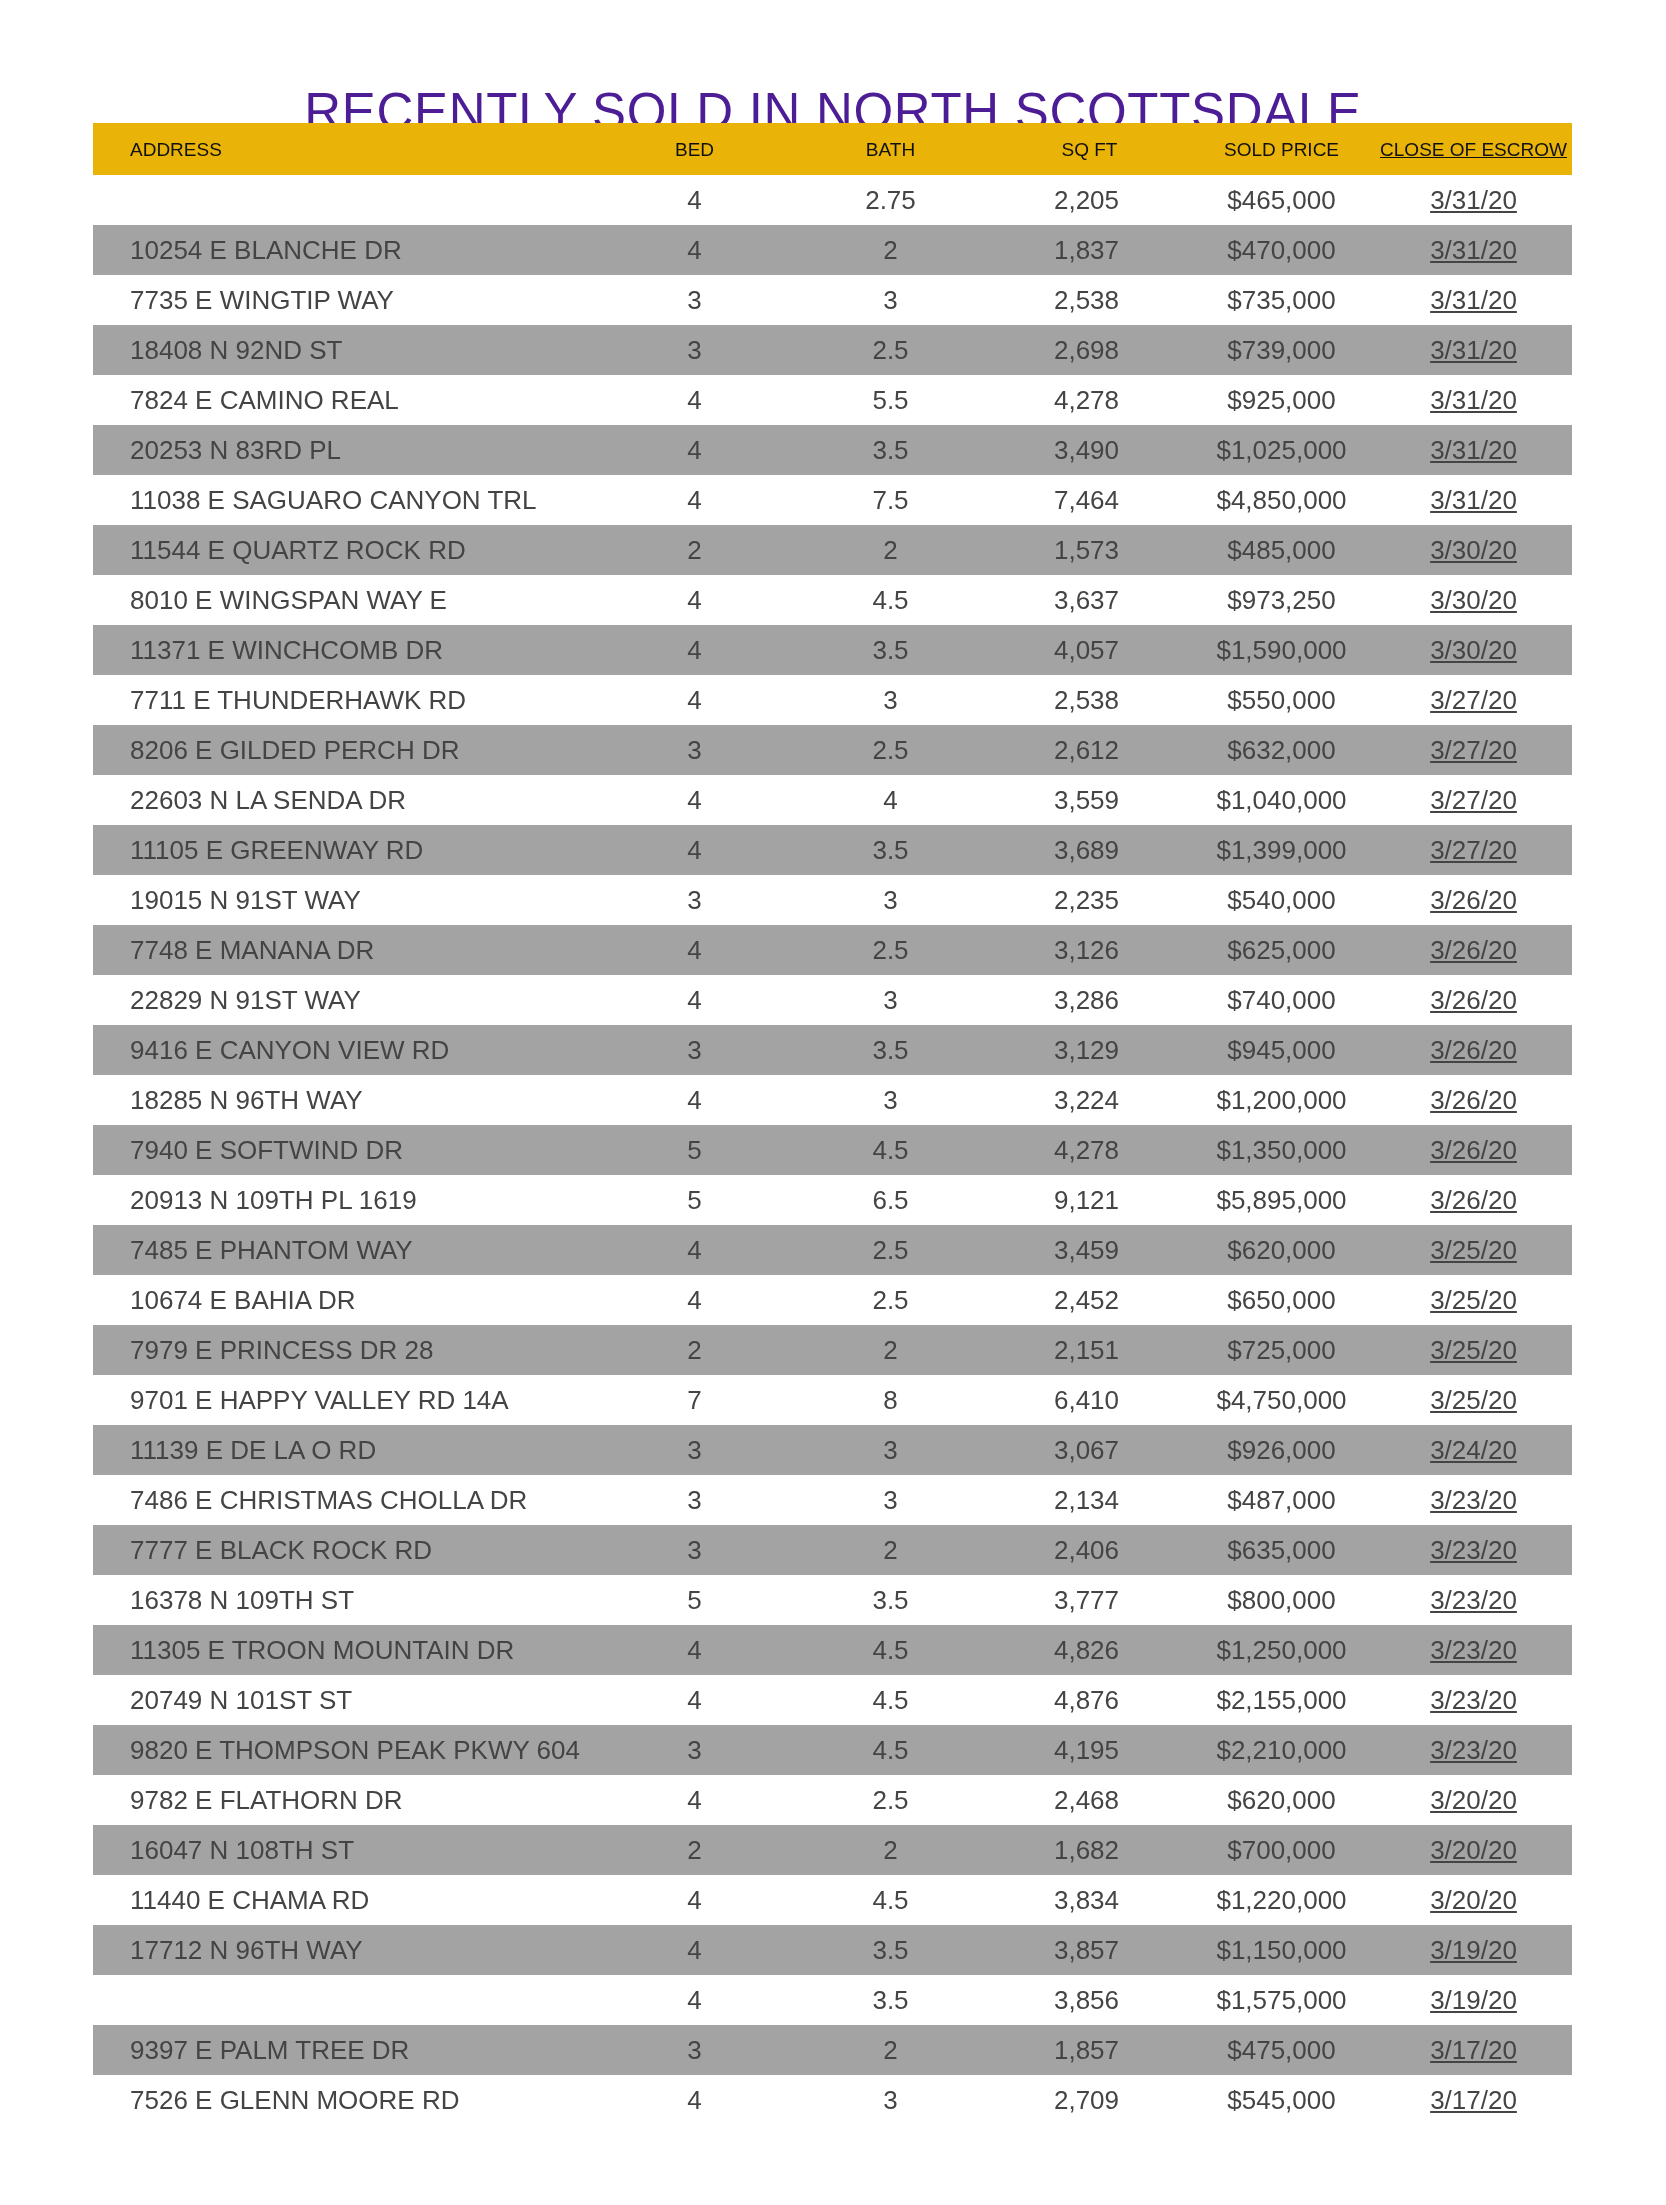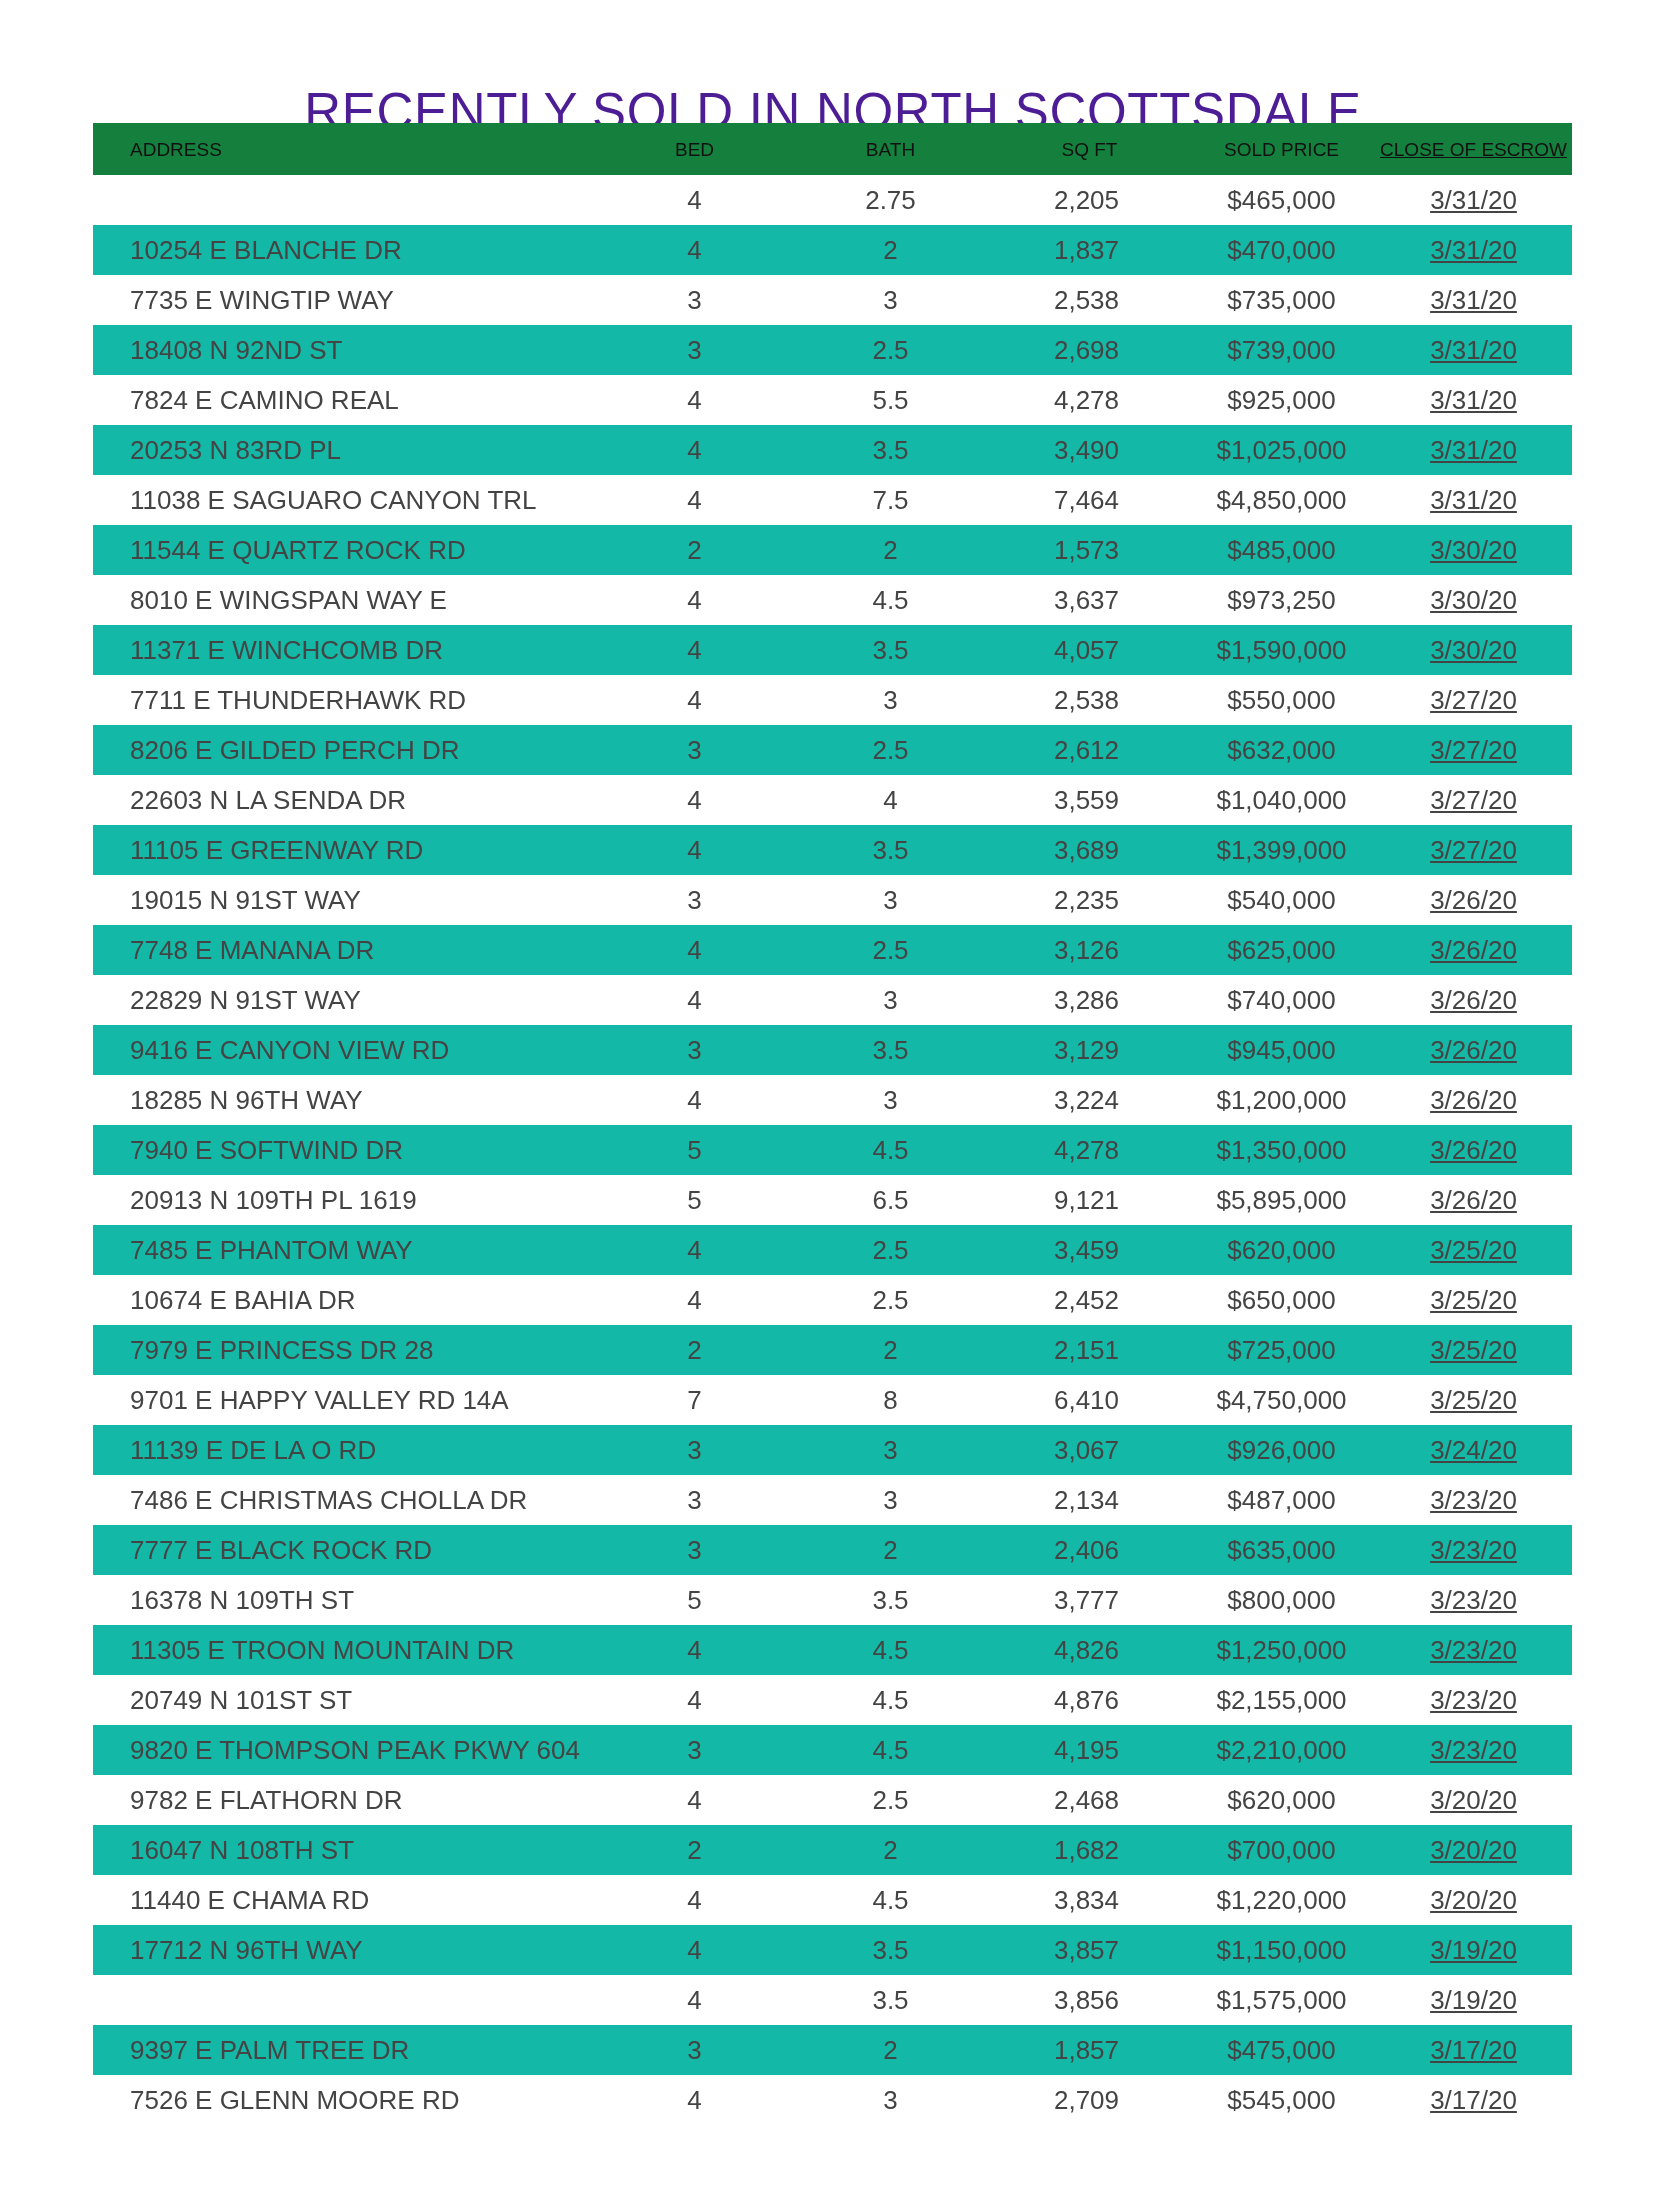--- a/index.html
+++ b/index.html
@@ -30,31 +30,31 @@
     position: absolute;
     left: 93px;
     top: 123px;
     width: 1479px;
     height: 2037px; 
     overflow: hidden;
   }
   .header {
     position: relative;
     height: 52px;
-    background: #15803d;
+    background: #eab308;
     color: #111111;
     font-size: 19px;
   }
   .row {
     position: relative;
     height: 50px;
     color: #444444;
     font-size: 26px;
   }
-  .row.alt { background: #14b8a6; }
+  .row.alt { background: #a3a3a3; }
   .cell {
     position: absolute;
     top: 0;
     height: 100%;
     display: flex;
     align-items: center;
     white-space: nowrap;
   }
   .header .cell { padding-top: 2.6px; box-sizing: border-box; }
   

